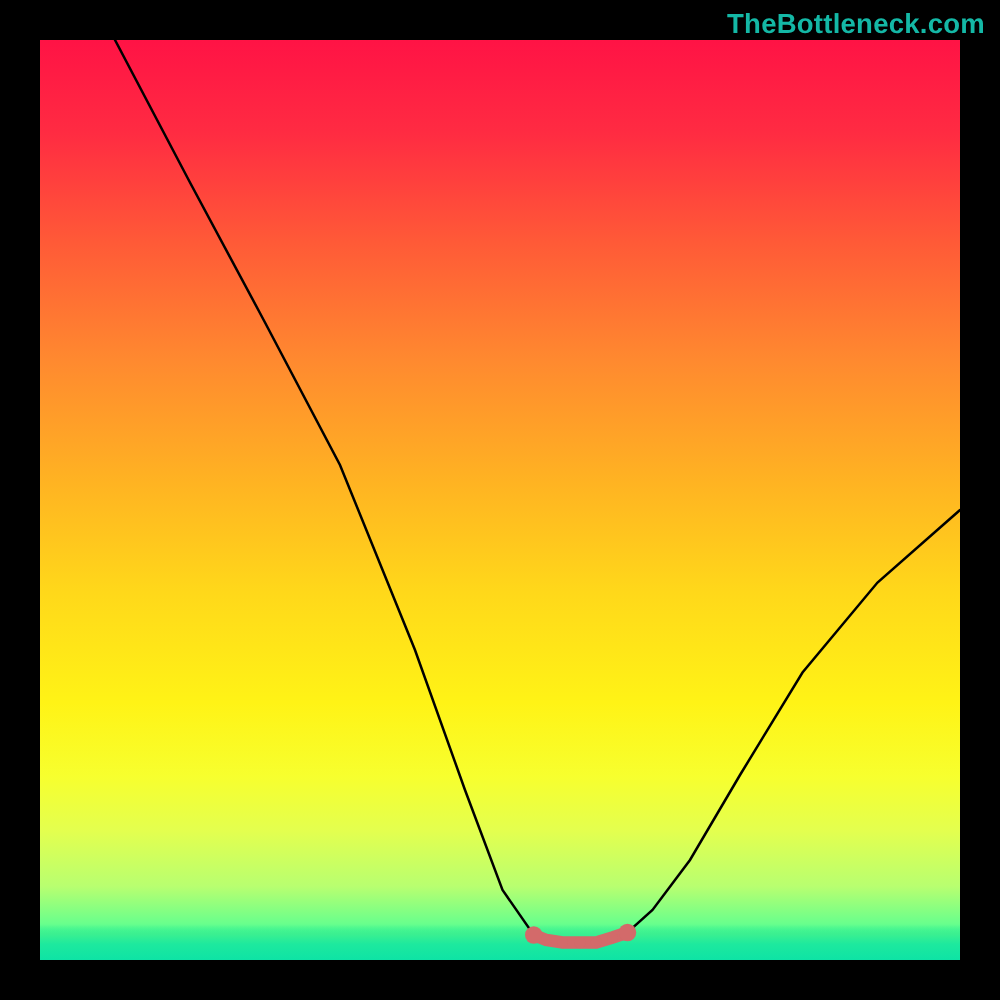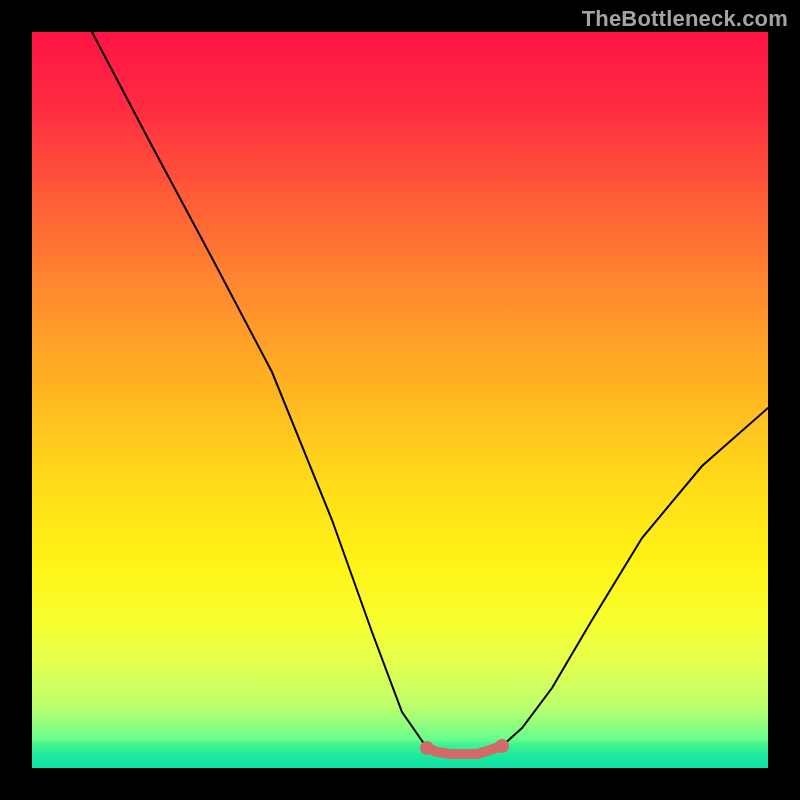--- a/index.html
+++ b/index.html
@@ -66,21 +66,21 @@
     position: absolute;
     left: 0;
     top: 0;
     width: 100%;
     height: 100%;
   }
   .watermark {
     position: absolute;
     top: 6px;
     right: 12px;
-    color: #a3a3a3;
+    color: #14b8a6;
     font-size: 22px;
     font-weight: 600;
     letter-spacing: 0.2px;
     user-select: none;
   }
 </style>
 </head>
 <body>
 
 <div class="frame">

